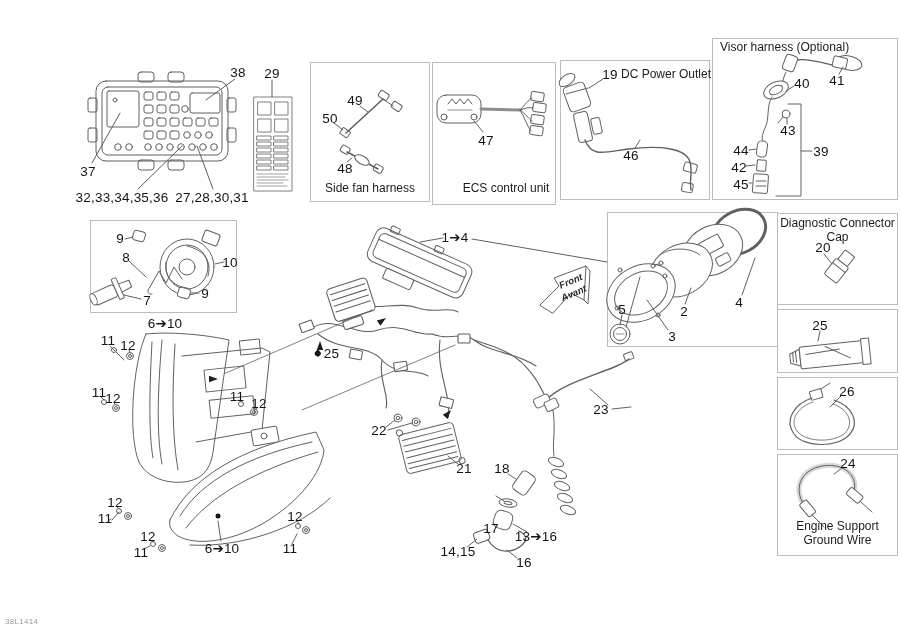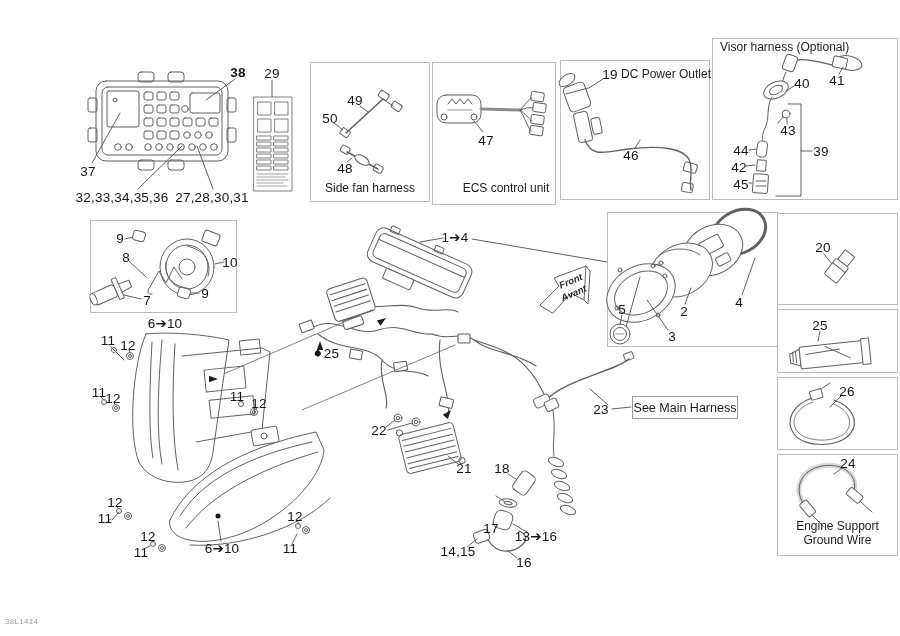--- a/index.html
+++ b/index.html
@@ -415,29 +415,27 @@
       <path d="M0,0 L-9,3.2 L-9,-3.2 Z" transform="translate(386,318) rotate(-35)"></path>
       <path d="M0,0 L-9,3.2 L-9,-3.2 Z" transform="translate(451,410) rotate(-50)"></path>
       <path d="M0,0 L-9,3.2 L-9,-3.2 Z" transform="translate(320,341) rotate(-90)"></path>
     </g>
   </svg>
 
   <span class="boxtitle ctr" style="left:310px;top:181px;width:120px">Side fan harness</span>
   <span class="boxtitle ctr" style="left:432px;top:181px;width:148px">ECS control unit</span>
   <span class="boxtitle" style="left:621px;top:67px;white-space:nowrap">DC Power Outlet</span>
   <span class="boxtitle" style="left:720px;top:40px;white-space:nowrap">Visor harness (Optional)</span>
+  <span class="boxtitle ctr" style="left:780px;top:216px;width:115px">Diagnostic Connector Cap</span>
   <span class="boxtitle ctr" style="left:779px;top:519px;width:117px">Engine Support</span>
   <span class="boxtitle ctr" style="left:779px;top:533px;width:117px">Ground Wire</span>
 
-  <div class="smh">
-    <span>See Main Harness</span>
-  </div>
 
   <div id="callouts" style="position:absolute;inset:0">
-      <span class="callout" style="left: 238px; top: 72px; font-weight: bold;">38</span>
+      <span class="callout" style="left: 238px; top: 72px;">38</span>
       <span class="callout" style="left: 272px; top: 73px;">29</span>
       <span class="callout" style="left: 88px; top: 171px;">37</span>
       <span class="callout" style="left: 122px; top: 197px;">32,33,34,35,36</span>
       <span class="callout" style="left: 212px; top: 197px;">27,28,30,31</span>
       <span class="callout" style="left: 355px; top: 100px;">49</span>
       <span class="callout" style="left: 330px; top: 118px;">50</span>
       <span class="callout" style="left: 345px; top: 168px;">48</span>
       <span class="callout" style="left: 486px; top: 140px;">47</span>
       <span class="callout" style="left: 610px; top: 74px;">19</span>
       <span class="callout" style="left: 631px; top: 155px;">46</span>

